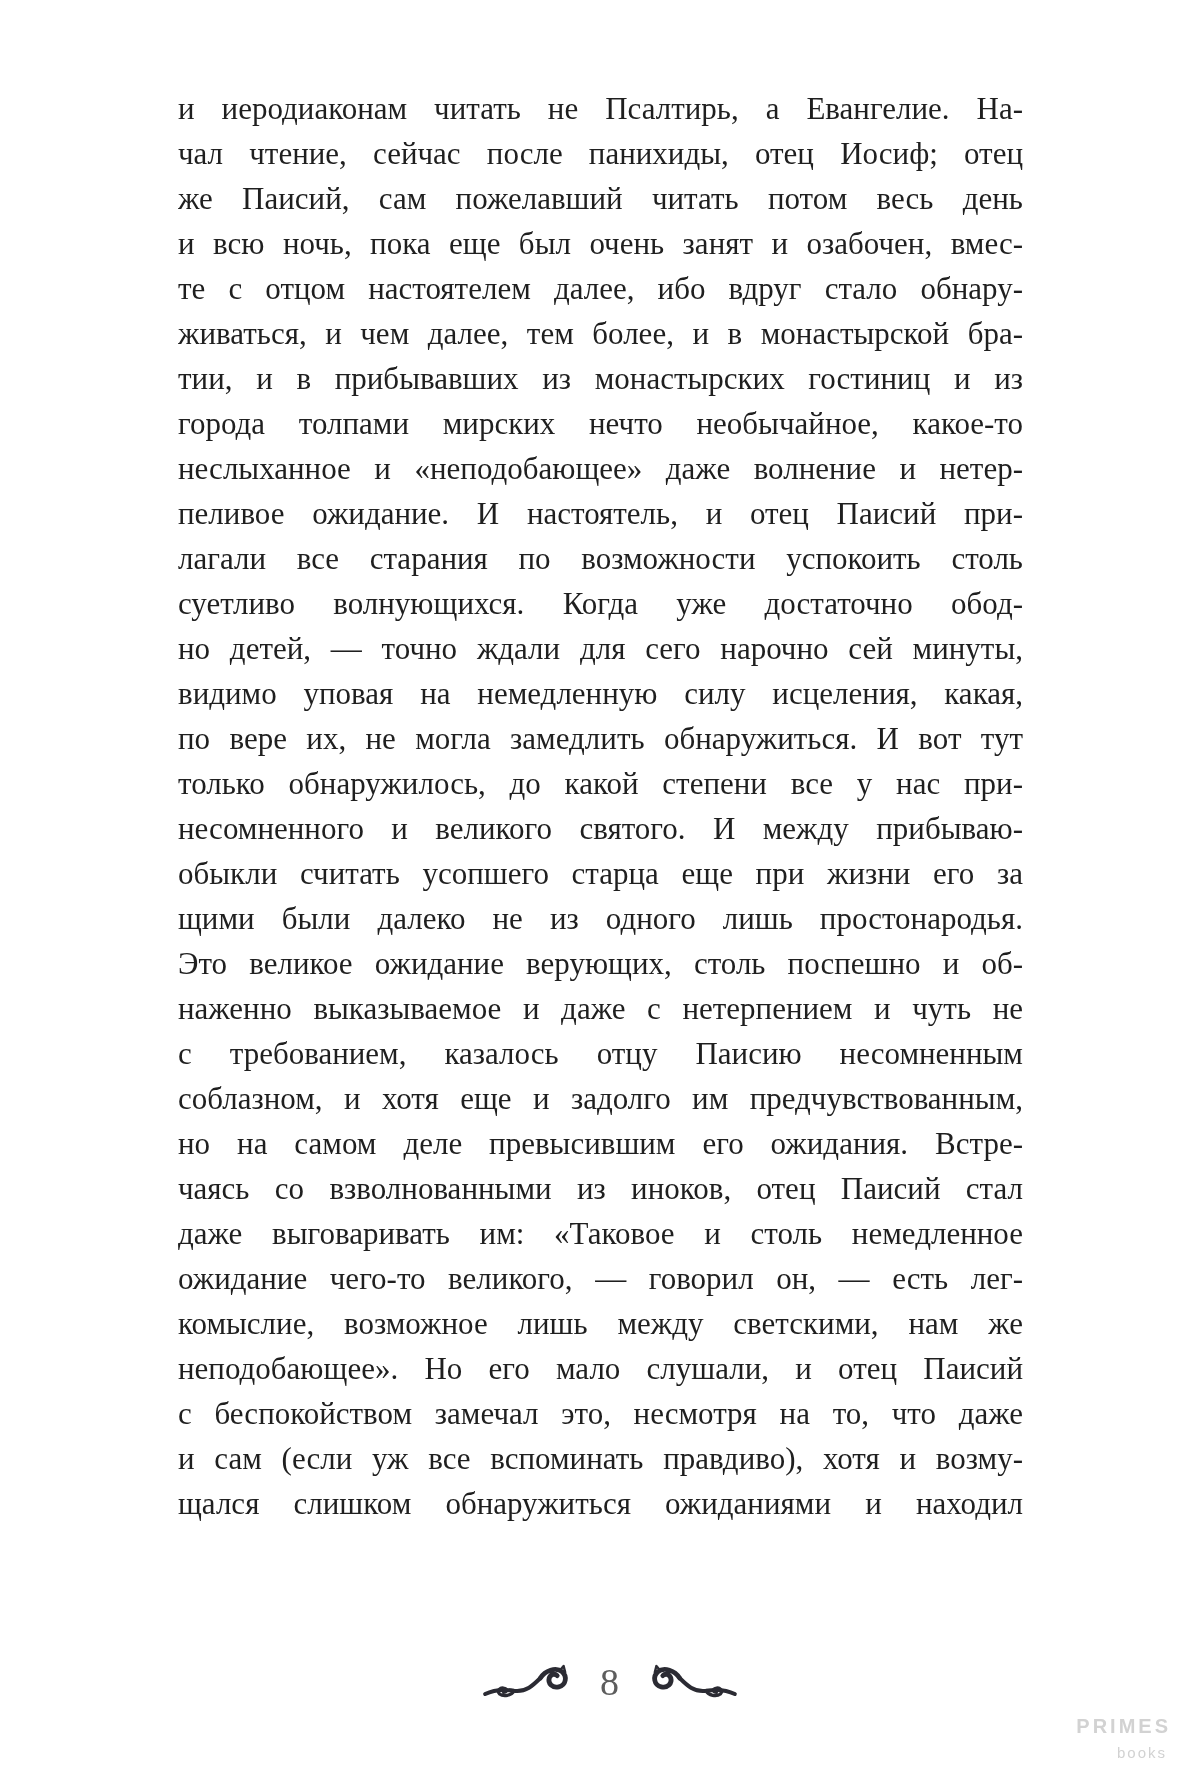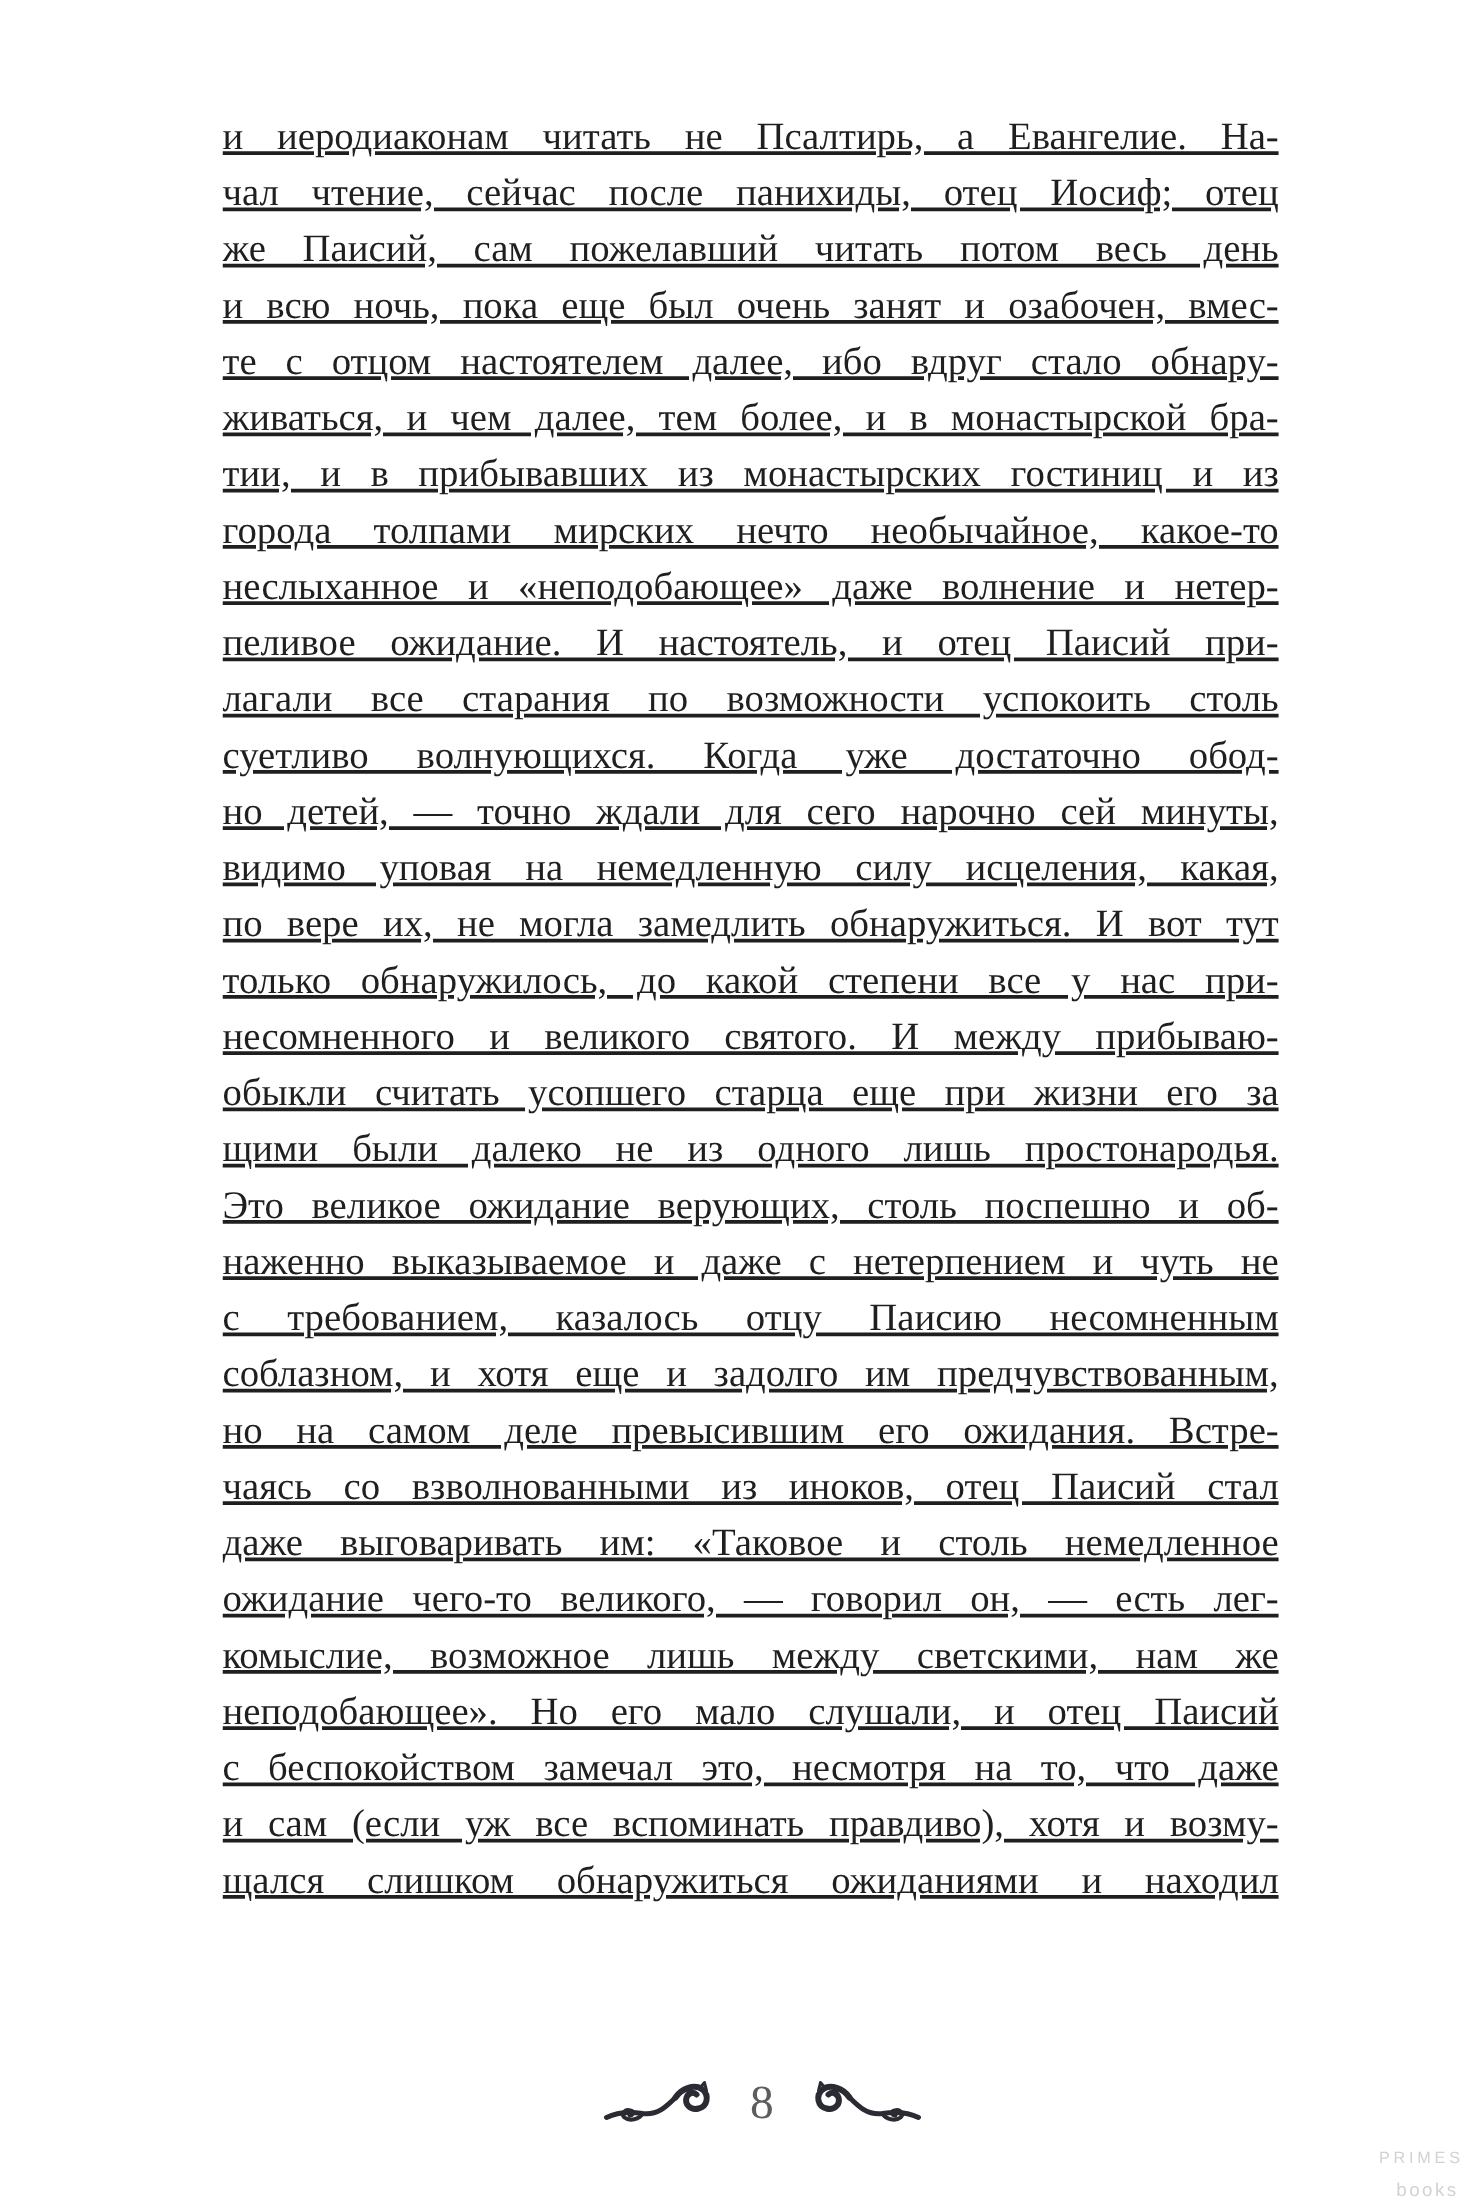--- a/index.html
+++ b/index.html
@@ -28,21 +28,20 @@
   }
   .text-line {
     font-family: "Liberation Serif", serif;
     font-size: 31px;
     line-height: 45px;
     height: 45px;
     text-align: justify;
     text-align-last: justify;
     white-space: normal;
     overflow: hidden;
-    text-decoration: underline;
   }
   .footer {
     position: absolute;
     left: 0;
     top: 1662px;
     width: 1179px;
     display: flex;
     align-items: center;
     justify-content: center;
     transform: translateX(20px);
@@ -63,22 +62,22 @@
   .watermark {
     position: absolute;
     right: 8px;
     bottom: 8px;
     text-align: right;
     color: #d2d2d2;
     font-family: "Liberation Sans", sans-serif;
     user-select: none;
   }
   .watermark .wm1 {
-    font-size: 13px;
-    font-weight: 400;
+    font-size: 20px;
+    font-weight: 700;
     letter-spacing: 3px;
     line-height: 16px;
   }
   .watermark .wm2 {
     font-size: 15px;
     font-weight: 500;
     letter-spacing: 2px;
     line-height: 14px;
     margin-top: 12px;
     padding-right: 4px;

